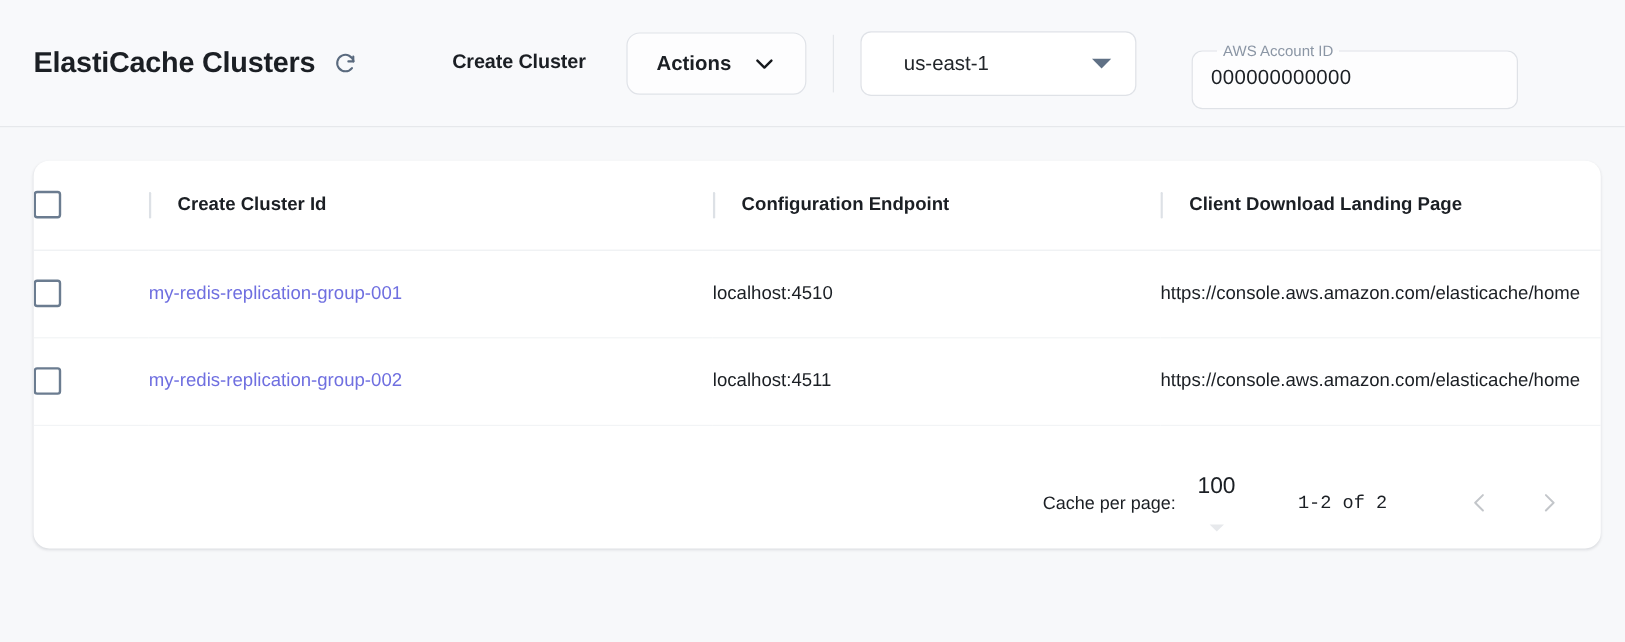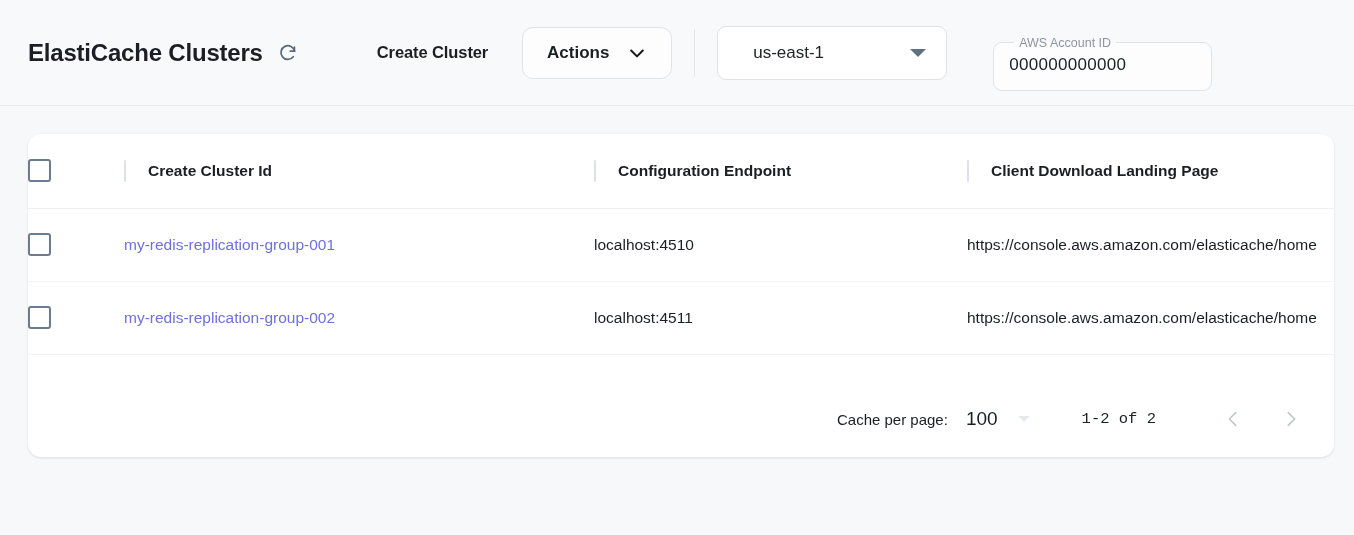--- a/index.html
+++ b/index.html
@@ -102,21 +102,21 @@
     width: 0; height: 0;
     border-left: 8px solid transparent;
     border-right: 8px solid transparent;
     border-top: 8px solid #5f7085;
     margin-right: 4px;
   }
 
   .account-field {
     position: relative;
     margin-left: 46px;
-    width: 219px;
+    width: 272px;
     height: 54px;
     margin-top: 22px;
   }
   .account-field fieldset {
     position: absolute;
     inset: 0;
     margin: 0;
     padding: 0 10px;
     border: 1px solid #dfe2e7;
     border-radius: 9px;
@@ -245,20 +245,21 @@
     color: #1b1f24;
     margin-right: 18px;
     white-space: nowrap;
   }
   .rpp-select {
     display: flex;
     align-items: center;
     gap: 20px;
     cursor: pointer;
     margin-right: 52px;
+    flex-direction: column;
   }
   .rpp-value {
     font-size: 19px;
     color: #1b1f24;
   }
   .caret-faint {
     width: 0; height: 0;
     border-left: 6px solid transparent;
     border-right: 6px solid transparent;
     border-top: 6px solid #e7e9ec;

